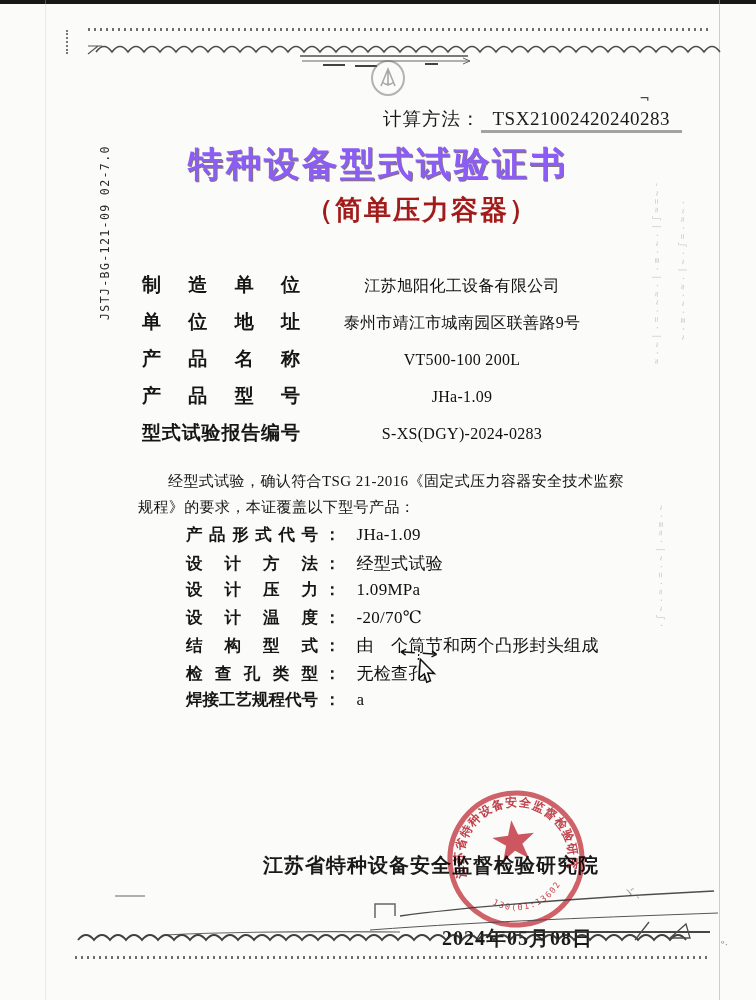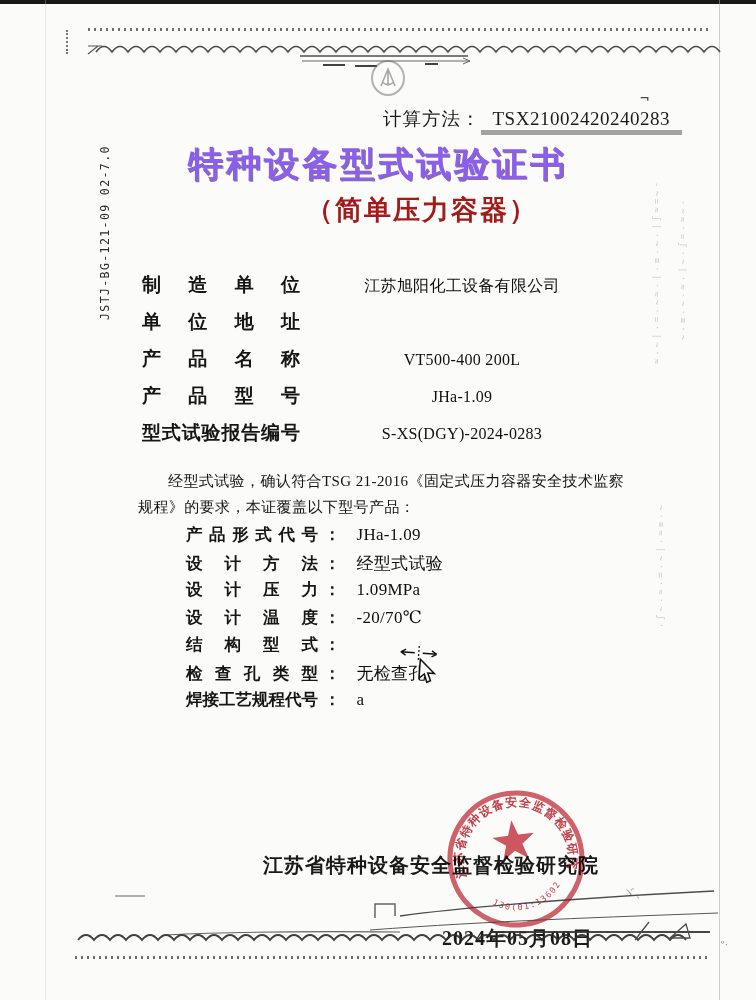--- a/index.html
+++ b/index.html
@@ -23,21 +23,21 @@
   .smudge{color:rgba(120,120,120,.7);font-size:13px;}
   .dot-mark{left:721px;top:938px;font-size:11px;color:#888;}
   
   .margin-code{
     left:98px;top:320px;width:218px;transform:rotate(-90deg);transform-origin:0 0;
     font-family:"DejaVu Sans Mono",monospace;font-size:11.5px;letter-spacing:1.4px;color:#2b2b2b;
     white-space:nowrap;
   }
   
   .cert-line{left:383px;top:106px;font-size:18.5px;letter-spacing:1px;}
-  .cert-no{font-size:19px;letter-spacing:.5px;border-bottom:5px solid #a3a3a3;padding:0 12px 1px 12px;}
+  .cert-no{font-size:19px;letter-spacing:.5px;border-bottom:3px solid #a3a3a3;padding:0 12px 1px 12px;}
   
   .title{left:0;top:141px;width:756px;text-align:center;font-size:35px;font-weight:700;
     letter-spacing:3px;text-shadow:1px 1px 0 rgba(40,10,10,.55);}
   .subtitle{left:0;top:192px;width:756px;text-align:center;font-size:27px;font-weight:700;letter-spacing:2px;padding-left:44px;}
   
   .fields{left:142px;top:272px;width:482px;}
   .frow{display:flex;align-items:baseline;height:23px;margin-bottom:14px;}
   .flabel{width:158px;font-size:19px;font-weight:600;color:#151515;flex:none;}
   .fvalue{flex:1;text-align:center;font-size:16px;font-weight:500;color:#101010;letter-spacing:.3px;}
   .js-justify{display:flex;justify-content:space-between;}
@@ -107,29 +107,30 @@
         </div>
       <div class="fvalue">江苏旭阳化工设备有限公司</div>
     </div>
     <div class="frow">
       <div class="flabel js-justify">
           <span>单</span>
           <span>位</span>
           <span>地</span>
           <span>址</span>
         </div>
+      <div class="fvalue">泰州市靖江市城南园区联善路9号</div>
     </div>
     <div class="frow">
       <div class="flabel js-justify">
           <span>产</span>
           <span>品</span>
           <span>名</span>
           <span>称</span>
         </div>
-      <div class="fvalue">VT500-400 200L</div>
+      <div class="fvalue">VT500-100 200L</div>
     </div>
     <div class="frow">
       <div class="flabel js-justify">
           <span>产</span>
           <span>品</span>
           <span>型</span>
           <span>号</span>
         </div>
       <div class="fvalue">JHa-1.09</div>
     </div>
@@ -194,20 +195,21 @@
       <span class="svalue">-20/70℃</span>
     </div>
     <div class="srow">
       <div class="slabel js-justify">
           <span>结</span>
           <span>构</span>
           <span>型</span>
           <span>式</span>
         </div>
       <span class="scolon">：</span>
+      <span class="svalue">由　个筒节和两个凸形封头组成</span>
     </div>
     <div class="srow">
       <div class="slabel js-justify">
           <span>检</span>
           <span>查</span>
           <span>孔</span>
           <span>类</span>
           <span>型</span>
         </div>
       <span class="scolon">：</span>

